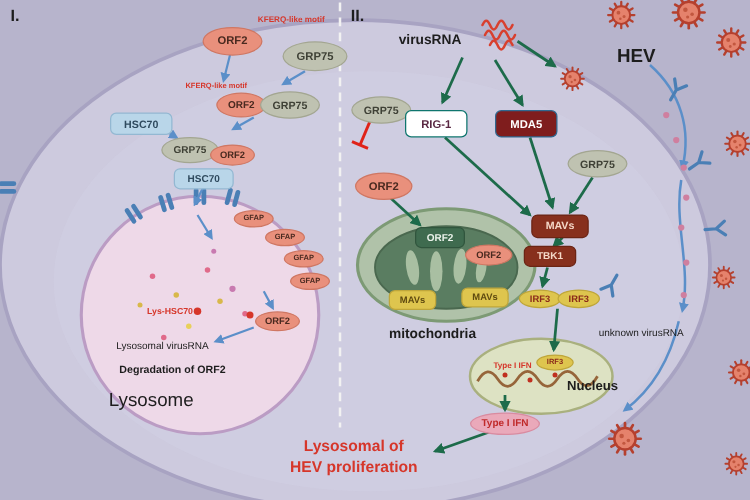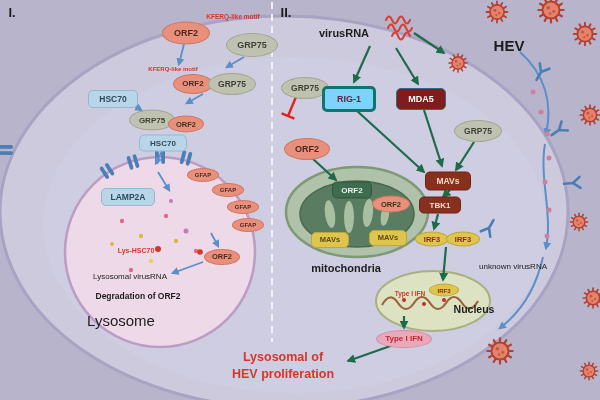--- a/index.html
+++ b/index.html
@@ -5,21 +5,21 @@
   html,body{margin:0;padding:0}
   .canvas{position:relative;width:600px;height:400px;background:#b7b4cc;font-family:"Liberation Sans",sans-serif;overflow:hidden}
   .canvas svg{position:absolute;left:0;top:0}
   .lbl{position:absolute;transform:translate(-50%,-50%);white-space:nowrap;line-height:1;color:#1d1d1d;z-index:2}
   .pill{position:absolute;transform:translate(-50%,-50%);display:flex;align-items:center;justify-content:center;
         border-radius:50%;font-weight:bold;white-space:nowrap;line-height:1;z-index:2}
   .rrect{border-radius:5px}
   .salmon{background:#e9907c;border:1px solid #cf7763;color:#4a2a20}
   .grey{background:#bfc2b1;border:1px solid #a3a691;color:#3f4136}
   .lblue{background:#b9d6e9;border:1px solid #93b8d2;color:#2f4a5e}
-  .pinkc{background:#7dd3fc;border:3px solid #0f766e;color:#5a2742}
+  .pinkc{background:#ffffff;border:1px solid #0f766e;color:#5a2742}
   .bluec{background:#7f1d1d;border:1px solid #30688f;color:#ffffff}
   .maroon{background:#87301d;border:1px solid #6b2414;color:#f5d9c8}
   .yellowc{background:#dec54e;border:1px solid #bfa63a;color:#5f4a10}
   .dgreen{background:#3f6b4f;border:1px solid #30553d;color:#eaf2ea}
   .pinkifn{background:#eaa9ba;border:1px solid #d98ba0;color:#c02a2a}
   .redtxt{color:#d6362a}
   .bold{font-weight:bold}
 </style>
 </head>
 <body>
@@ -179,21 +179,20 @@
   <div class="lbl redtxt" style="left:233px;top:17px;font-size:6.5px;font-weight:600">KFERQ-like motif</div>
   <div class="pill salmon" style="left:186px;top:33px;width:46px;height:21px;font-size:9px">ORF2</div>
   <div class="pill grey" style="left:252px;top:45px;width:50px;height:22px;font-size:9px">GRP75</div>
   <div class="lbl redtxt" style="left:173px;top:69px;font-size:6px;font-weight:600">KFERQ-like motif</div>
   <div class="pill salmon" style="left:193px;top:84px;width:38px;height:18px;font-size:8px">ORF2</div>
   <div class="pill grey" style="left:232px;top:84px;width:46px;height:20px;font-size:8.5px">GRP75</div>
   <div class="pill lblue rrect" style="left:113px;top:99px;width:48px;height:16px;font-size:8.5px">HSC70</div>
   <div class="pill grey" style="left:152px;top:120px;width:44px;height:19px;font-size:8px">GRP75</div>
   <div class="pill salmon" style="left:186px;top:124px;width:34px;height:15px;font-size:7.5px">ORF2</div>
   <div class="pill lblue rrect" style="left:163px;top:143px;width:46px;height:15px;font-size:8px">HSC70</div>
-  <div class="pill lblue rrect" style="left:128px;top:197px;width:52px;height:16px;font-size:8.5px">LAMP2A</div>
   <div class="pill salmon" style="left:203px;top:175px;width:30px;height:12px;font-size:6px">GFAP</div>
   <div class="pill salmon" style="left:228px;top:190px;width:30px;height:12px;font-size:6px">GFAP</div>
   <div class="pill salmon" style="left:243px;top:207px;width:30px;height:12px;font-size:6px">GFAP</div>
   <div class="pill salmon" style="left:248px;top:225px;width:30px;height:12px;font-size:6px">GFAP</div>
   <div class="lbl redtxt" style="left:136px;top:250px;font-size:7px;font-weight:600">Lys-HSC70</div>
   <div class="pill salmon" style="left:222px;top:257px;width:34px;height:14px;font-size:7.5px">ORF2</div>
   <div class="lbl" style="left:130px;top:277px;font-size:8px">Lysosomal virusRNA</div>
   <div class="lbl bold" style="left:138px;top:296px;font-size:8.5px">Degradation of ORF2</div>
   <div class="lbl" style="left:121px;top:320px;font-size:15px;font-weight:400">Lysosome</div>
 

